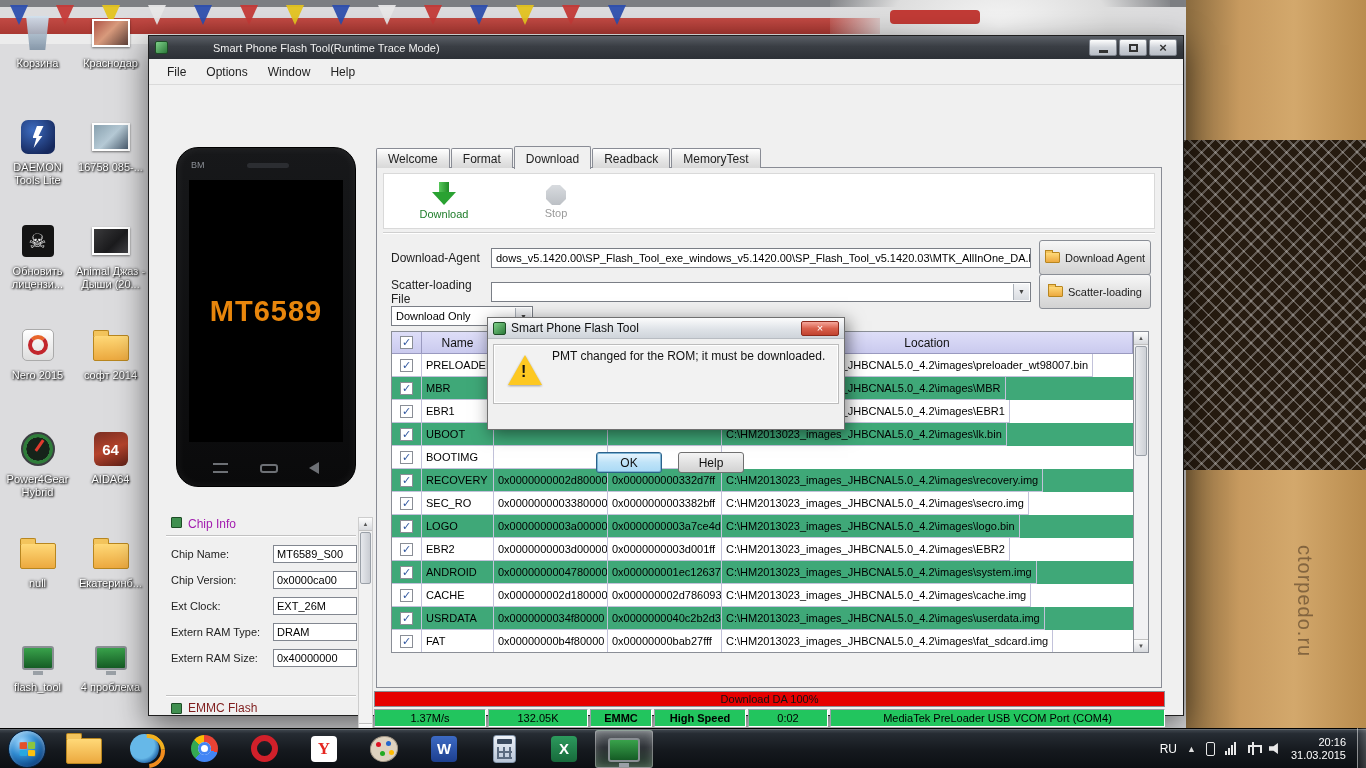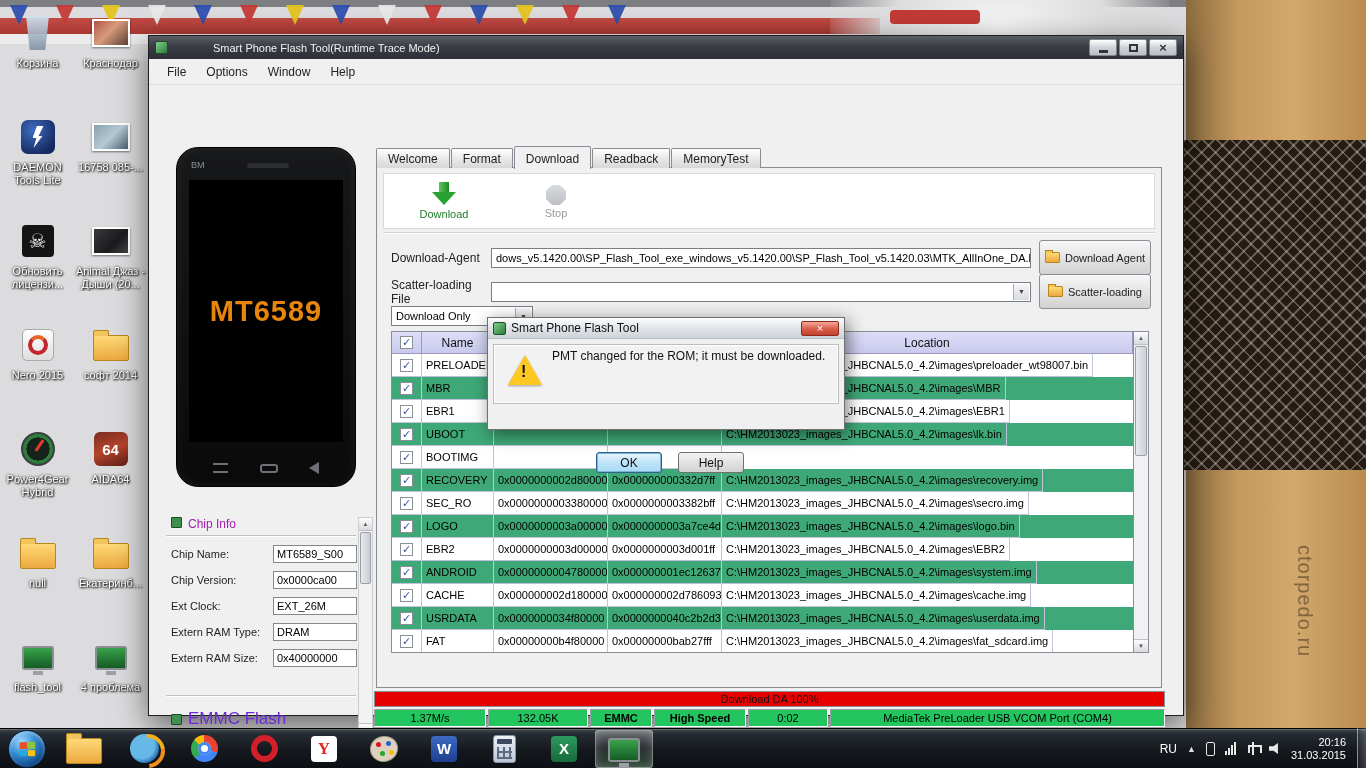--- a/index.html
+++ b/index.html
@@ -96,21 +96,21 @@
 
   
   .chip-h{position:absolute;left:22px;top:432px;display:flex;align-items:flex-start;gap:6px;font-size:12px;color:#a21caf;}
   .chipico{width:11px;height:11px;background:#3f8f4f;border:1px solid #1d4d26;border-radius:1px;}
   .hline{position:absolute;left:17px;height:2px;width:190px;border-top:1px solid #c2c2c2;border-bottom:1px solid #fff;}
   .l-chip{top:450px;} .l-emmc{top:610px;}
   .fields{position:absolute;left:22px;top:456px;width:186px;display:flex;flex-direction:column;}
   .frow{height:26px;display:flex;align-items:center;justify-content:space-between;}
   .flabel{font-size:11px;color:#222;}
   .fval{width:84px;height:18px;border:1px solid #828790;background:#fff;font-size:11px;display:flex;align-items:center;padding:0 3px;overflow:hidden;white-space:nowrap;}
-  .emmc-h{position:absolute;left:22px;top:616px;display:flex;align-items:center;gap:6px;font-size:17px;color:#6d28d9;margin-top:8px;}
+  .emmc-h{position:absolute;left:22px;top:616px;display:flex;align-items:center;gap:6px;font-size:12px;color:#7f1d1d;}
   .lscroll{position:absolute;left:209px;top:432px;width:15px;height:220px;background:#f2f2f2;border:1px solid #cdcdcd;display:flex;flex-direction:column;}
   .sarrow{height:13px;background:linear-gradient(180deg,#fdfdfd,#d8dade);border-bottom:1px solid #c0c0c0;display:flex;align-items:center;justify-content:center;font-size:6px;color:#555;flex:none;}
   .sarrow.bottom{border-top:1px solid #c0c0c0;border-bottom:none;}
   .sthumb{height:52px;background:linear-gradient(90deg,#e6e8ec,#c9ccd2);border:1px solid #9aa0a8;margin:1px;border-radius:2px;flex:none;}
   .sspace{flex:1;}
 
   
   .tabs{position:absolute;left:227px;top:61px;display:flex;align-items:flex-end;height:22px;z-index:4;}
   .tab{height:20px;padding:3px 11px 2px;font-size:12px;background:linear-gradient(180deg,#ffffff,#e5e5e5 60%,#d8d8d8);border:1px solid #898c95;border-bottom:none;border-radius:2px 2px 0 0;margin-right:1px;color:#222;}
   .tab.active{height:23px;background:#f0f0f0;position:relative;z-index:5;padding-top:5px;margin-bottom:-1px;}

